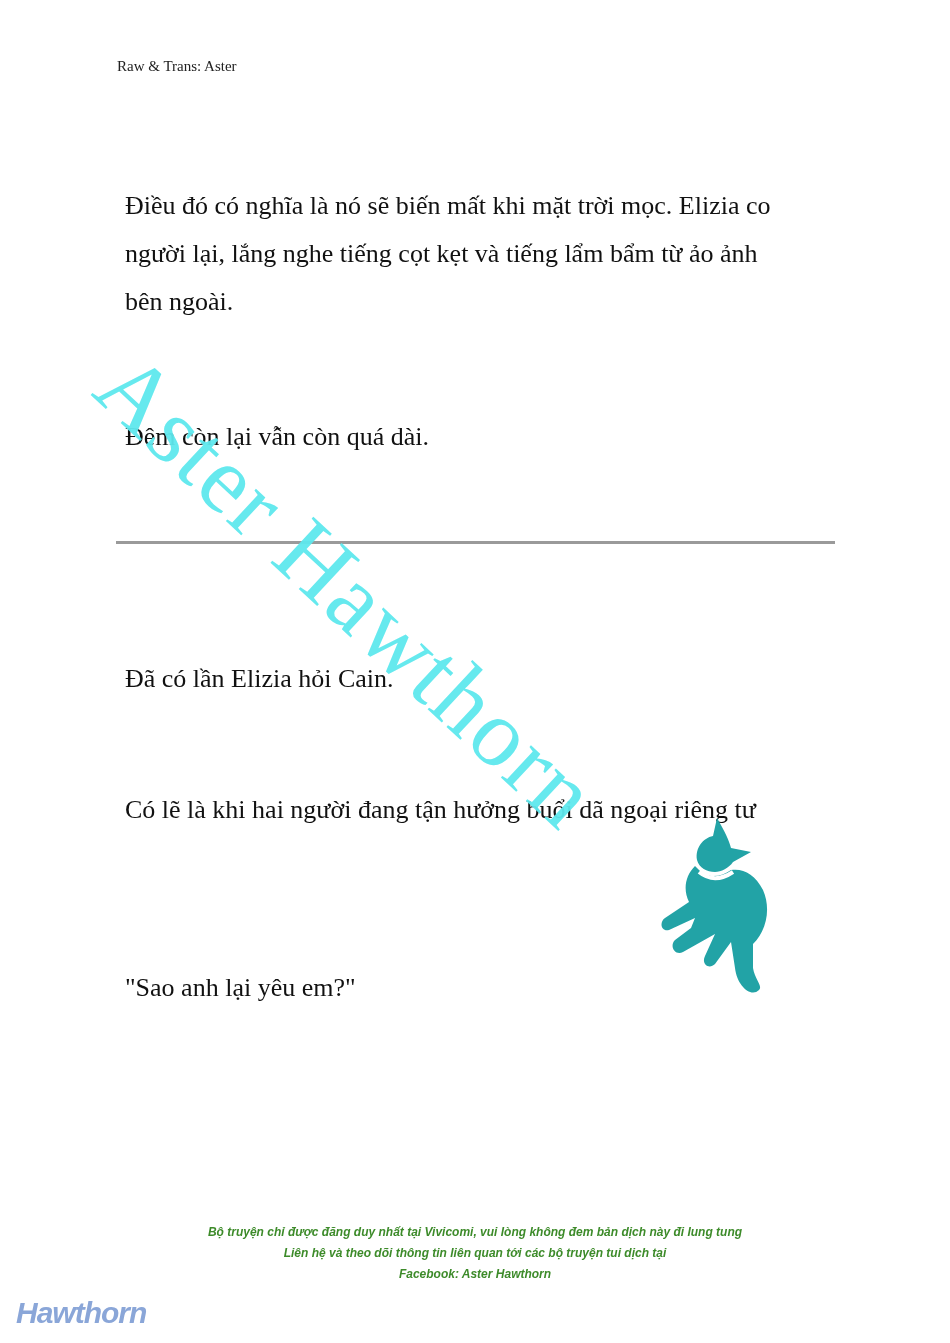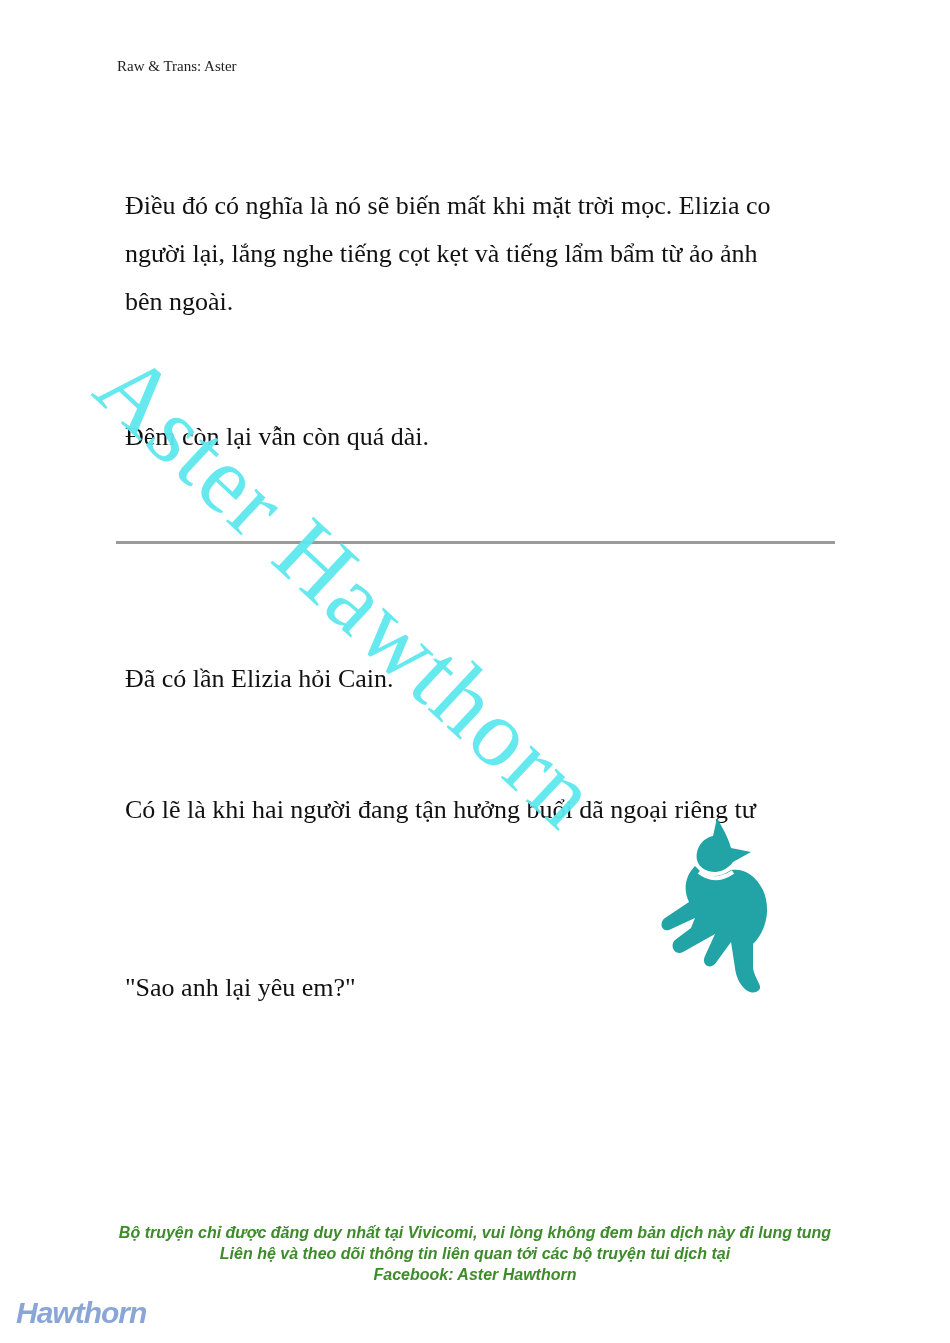--- a/index.html
+++ b/index.html
@@ -24,21 +24,21 @@
     font-family: "Liberation Serif", "DejaVu Serif", serif; font-size: 96px;
     color: #5ee8ee; transform-origin: 0 0; transform: rotate(43deg) translate(0,-70px);
     white-space: nowrap; letter-spacing: 2px; opacity: 0.95; pointer-events: none;
   }
   .wm-wrap { position: absolute; left: 150px; top: 330px; width: 0; height: 0; }
   .wm-wrap .watermark { left: 0; top: 0; transform: rotate(43deg); }
   .cat { position: absolute; left: 655px; top: 818px; width: 130px; height: 180px; }
   .footer {
     position: absolute; left: 0; top: 1222px; width: 950px; text-align: center;
     font-family: "Liberation Sans", "DejaVu Sans", sans-serif; font-style: italic; font-weight: bold;
-    font-size: 16px; line-height: 21px; color: #3d8b2a;
+    font-size: 12px; line-height: 21px; color: #3d8b2a;
   }
   .footer div { margin: 0; }
   .logo {
     position: absolute; left: 16px; top: 1296px;
     font-family: "Liberation Sans", "DejaVu Sans", sans-serif; font-style: italic; font-weight: bold;
     font-size: 30px; color: #8aa6d8; letter-spacing: -1px;
   }
 </style>
 </head>
 <body>

